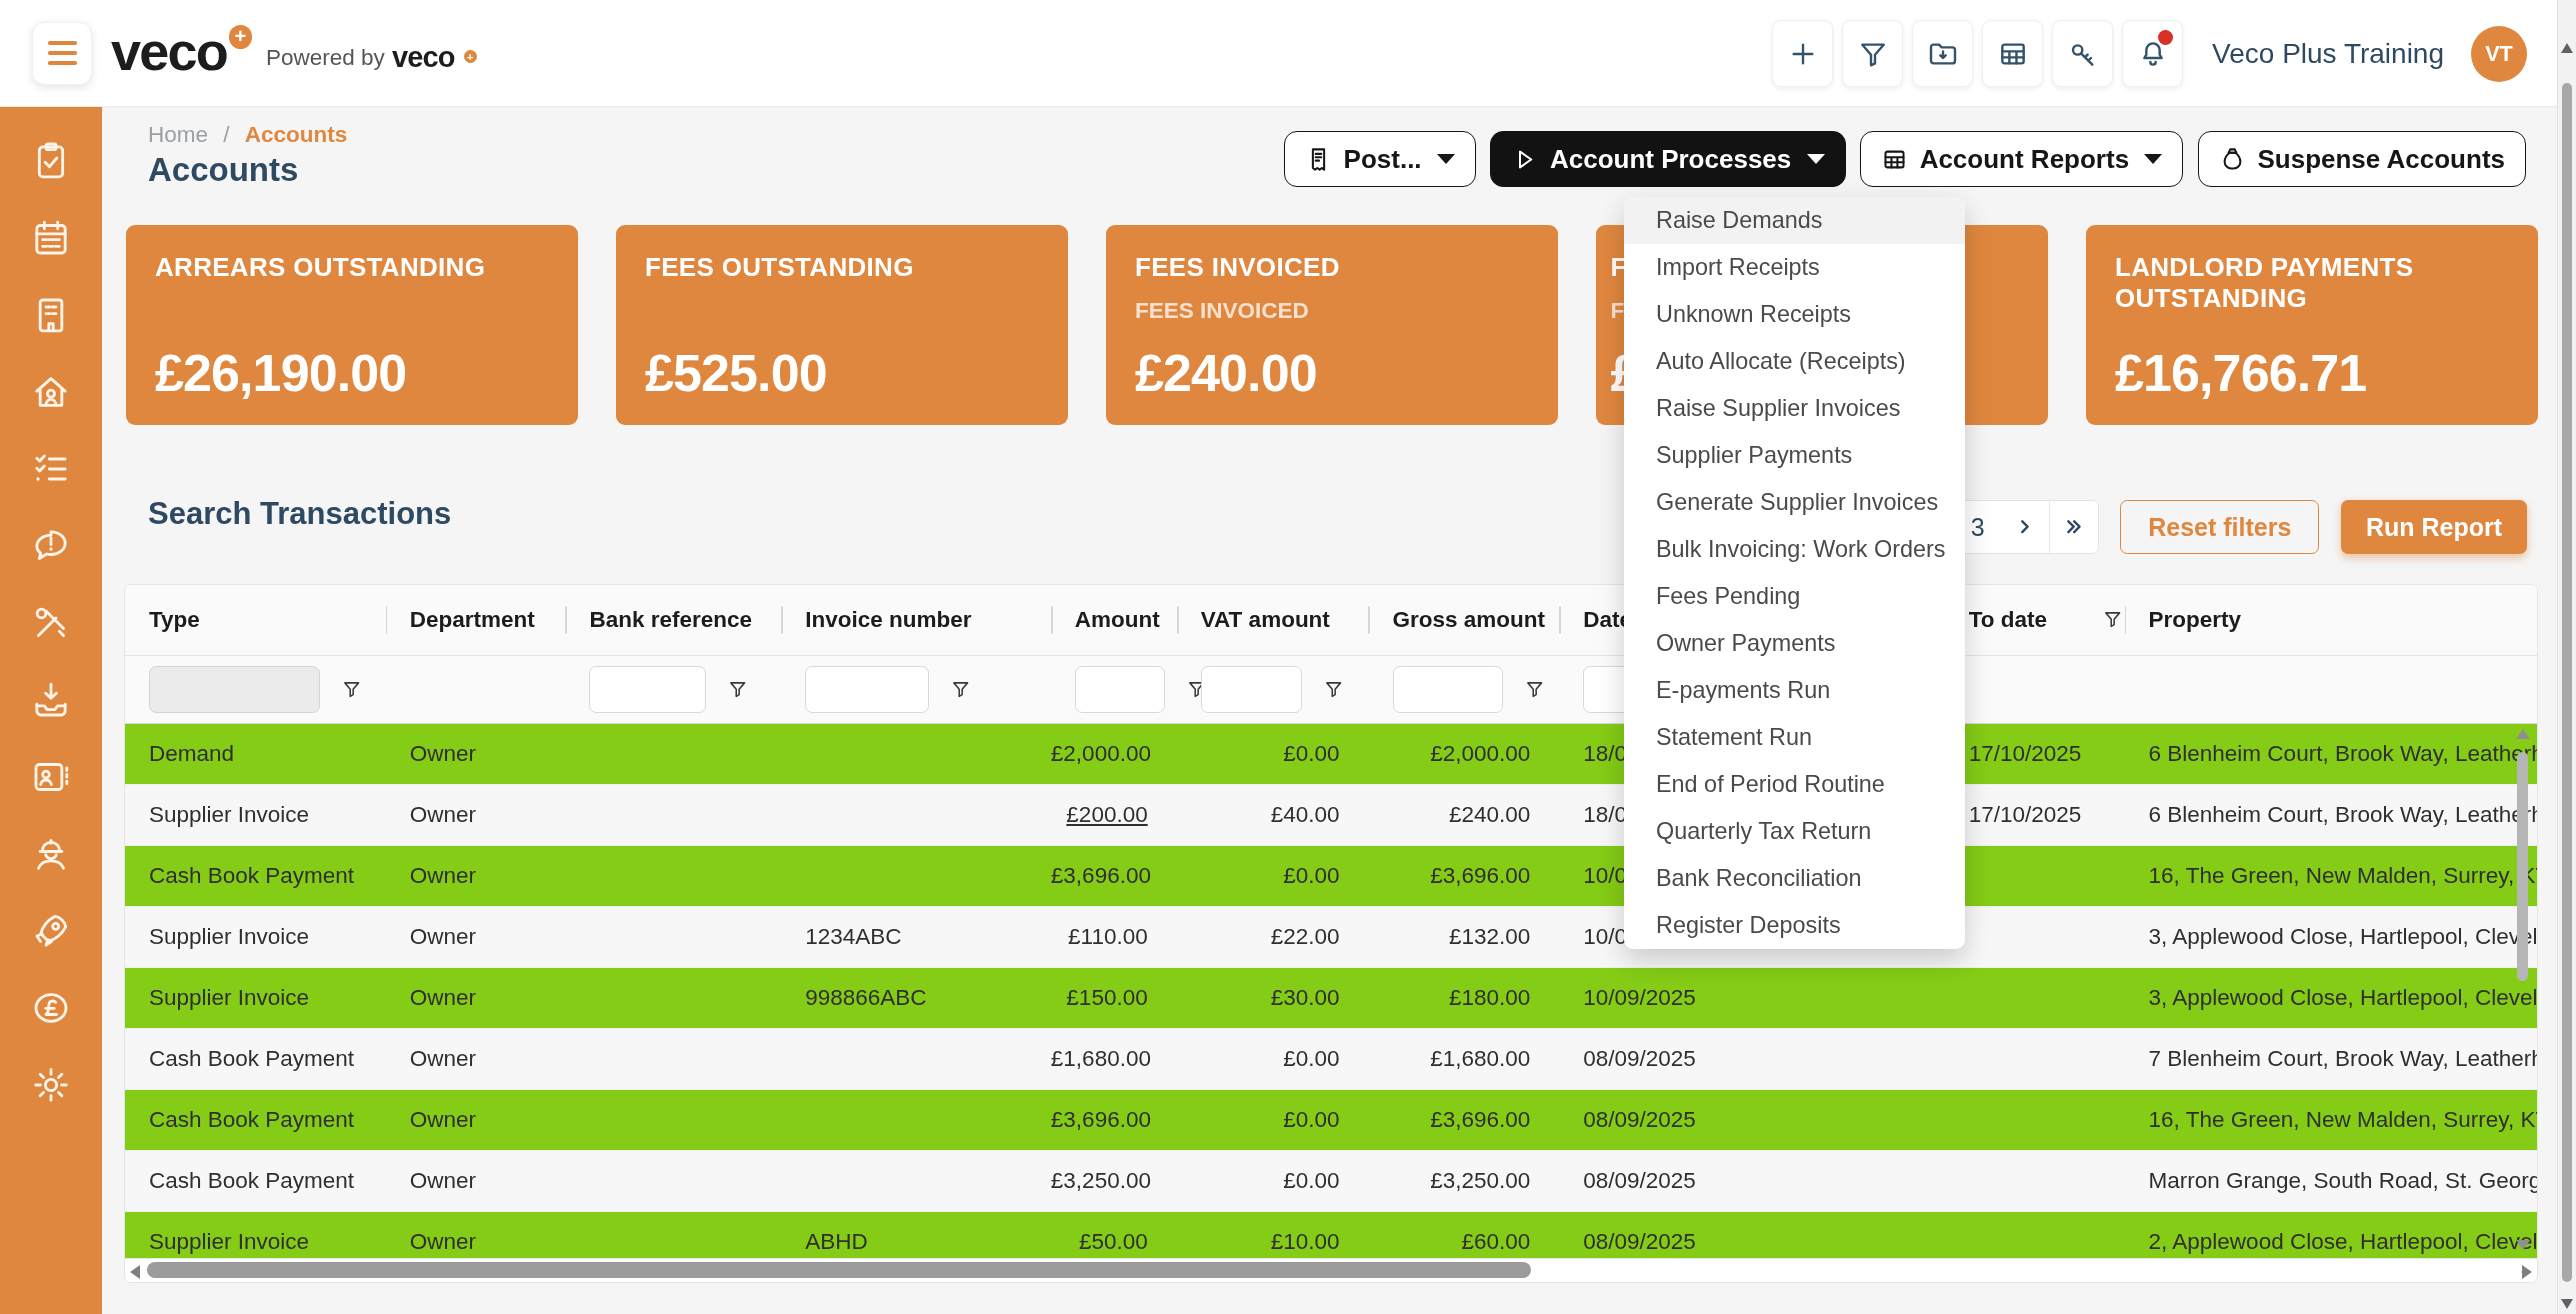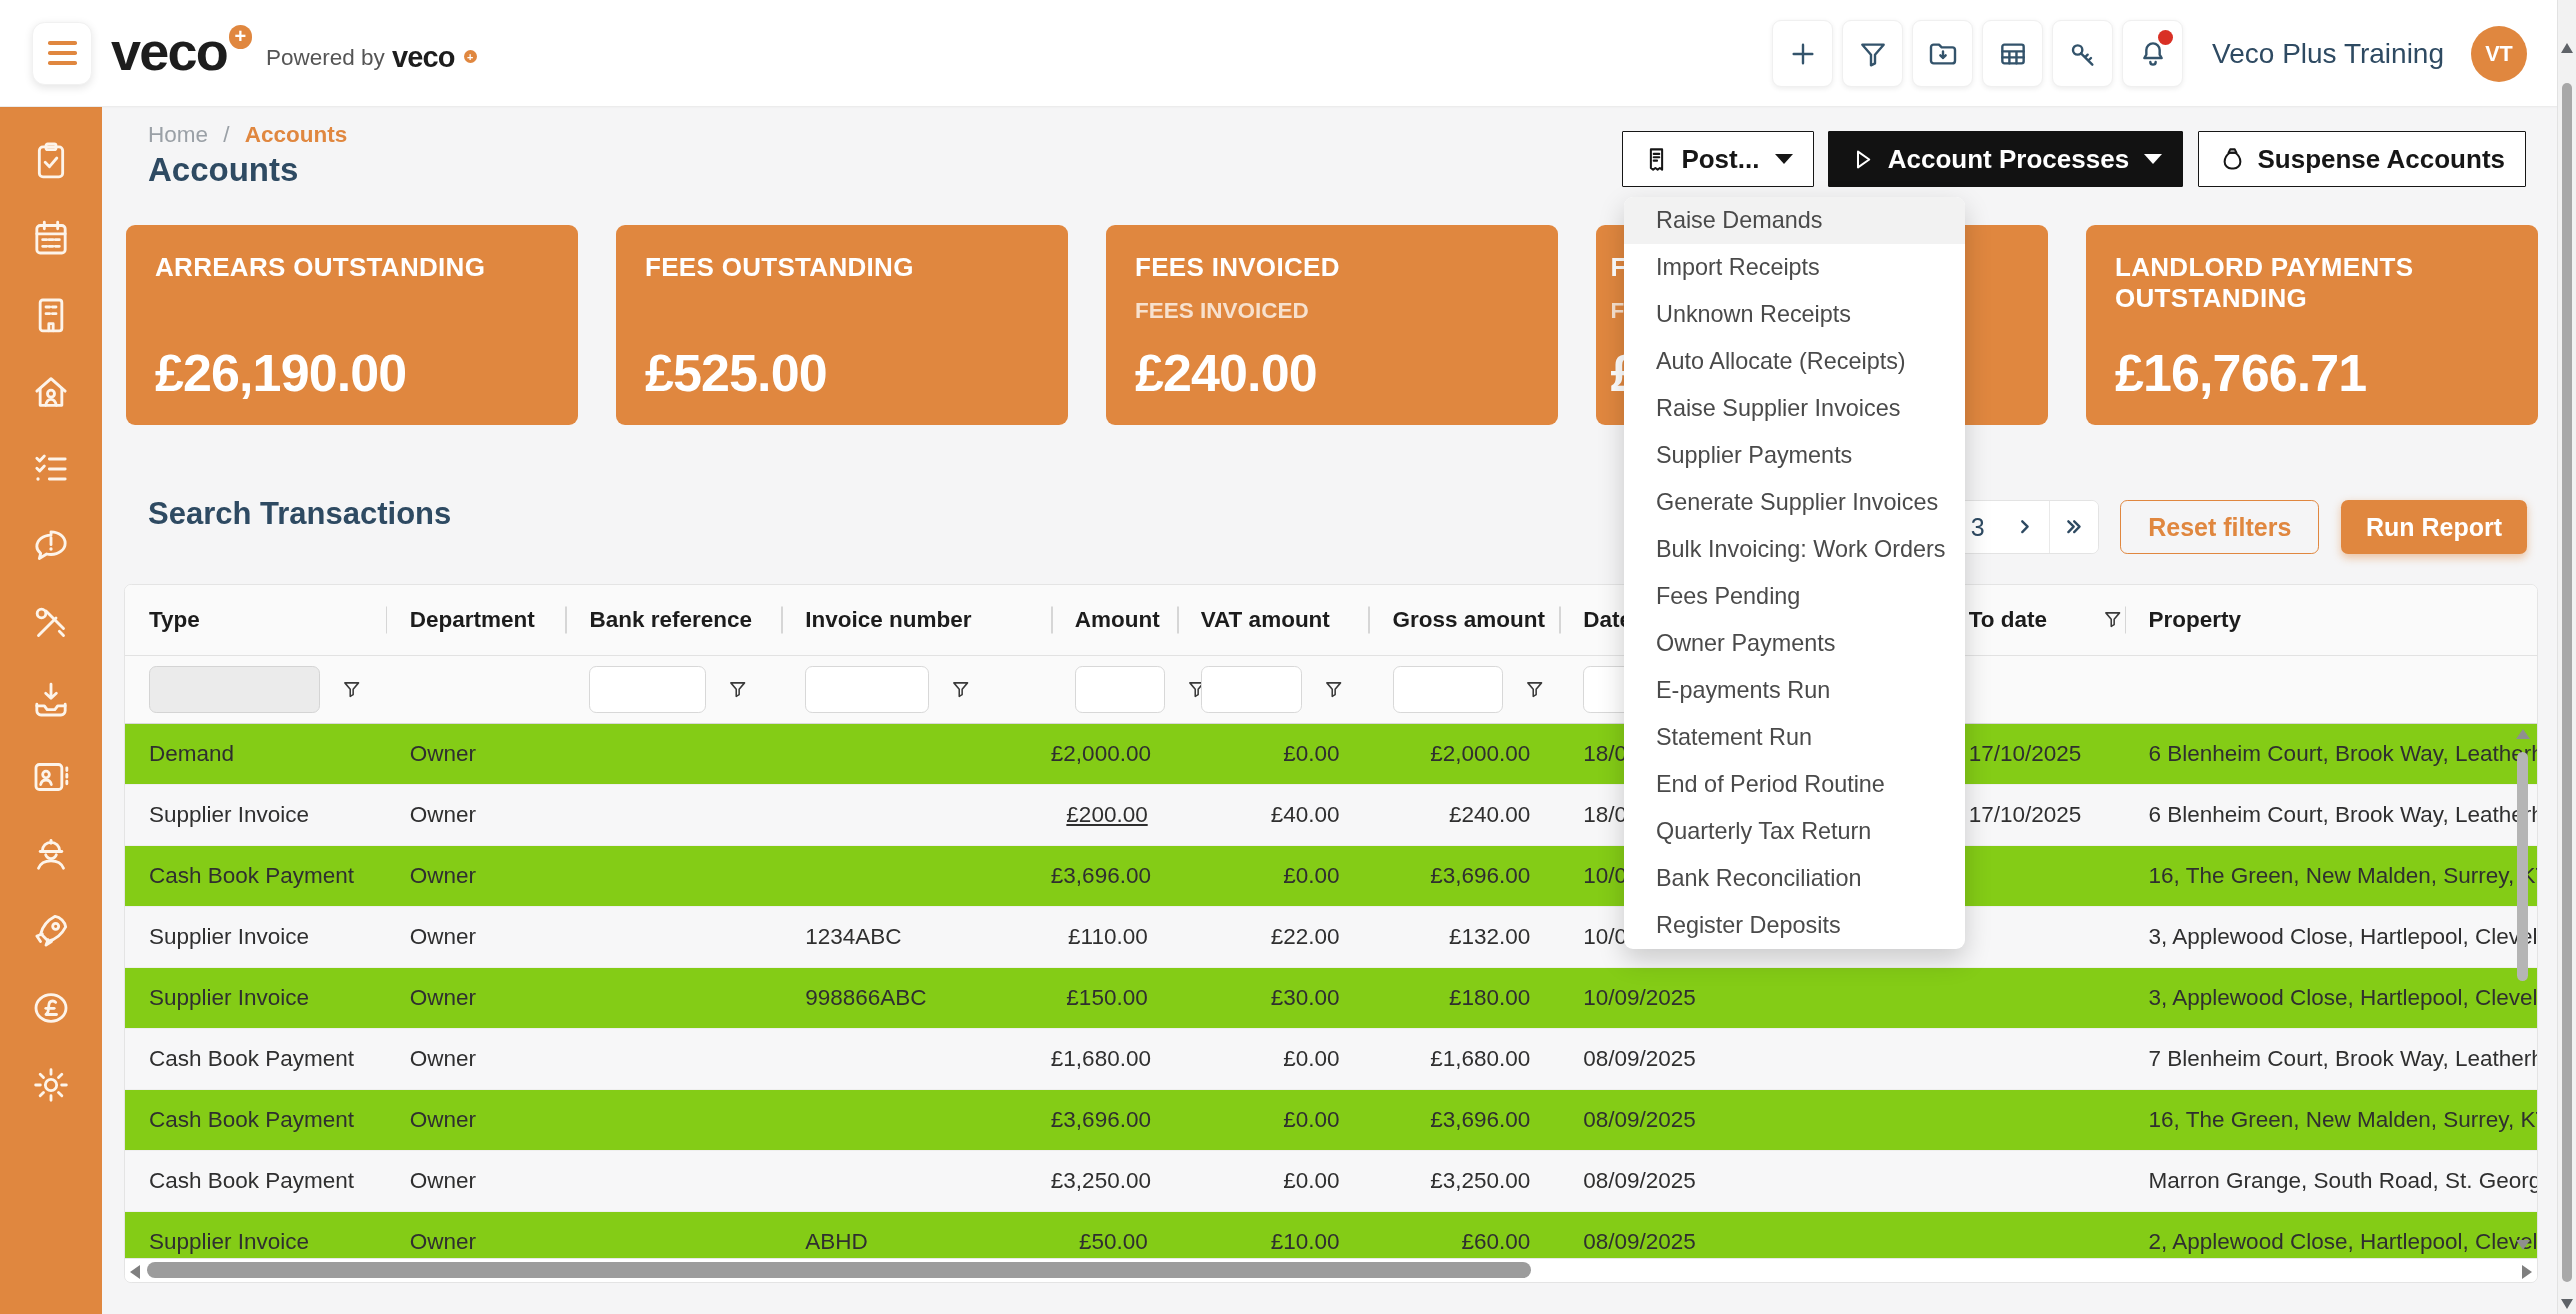--- a/index.html
+++ b/index.html
@@ -34,21 +34,21 @@
            display:flex;flex-direction:column;align-items:center;padding-top:16px;box-sizing:border-box;}
   .side-item{width:102px;height:77px;display:flex;align-items:center;justify-content:center;cursor:pointer;}
   .sicon{width:40px;height:40px;stroke:#fdf4ea;stroke-width:1.7;fill:none;stroke-linecap:round;stroke-linejoin:round;}
   
   .breadcrumb{position:absolute;left:148px;top:122px;font-size:22.5px;z-index:2;}
   .bc-home{color:#9aa0a6;cursor:pointer;}
   .bc-sep{color:#9aa0a6;margin:0 9px;}
   .bc-cur{color:#E0873F;font-weight:bold;}
   .page-title{position:absolute;left:148px;top:151px;font-size:33px;font-weight:bold;color:#2E4A62;z-index:2;}
   .actions{position:absolute;right:50px;top:131px;display:flex;gap:14.4px;z-index:2;}
-  .btn{height:56px;border-radius:1px;border:1.8px solid #161616;background:#fff;color:#161616;font-weight:bold;
+  .btn{height:56px;border-radius:13px;border:1.8px solid #161616;background:#fff;color:#161616;font-weight:bold;
        font-size:26px;display:flex;align-items:center;gap:11.7px;padding:0 20px;cursor:pointer;box-sizing:border-box;
        font-family:"Liberation Sans",sans-serif;}
   .btn.dark{background:#121212;color:#fff;border-color:#121212;}
   .bicon{width:27px;height:27px;stroke:currentColor;stroke-width:1.8;fill:none;stroke-linecap:round;stroke-linejoin:round;}
   .caret{width:0;height:0;border-left:9px solid transparent;border-right:9px solid transparent;
          border-top:10px solid currentColor;margin-left:3.6px;}
   
   .cards{position:absolute;left:126px;top:225px;display:flex;gap:38px;z-index:1;}
   .card{width:452px;height:200px;border-radius:9px;background:#E0873F;color:#fff;position:relative;
         padding:27px 29px;box-sizing:border-box;cursor:pointer;}
@@ -285,20 +285,28 @@
           <path d="M9.5 7h5M9.5 10h5M9.5 13h3"></path>
         </svg>
       <span>Post...</span>
         <span class="caret"></span>
     </button>
     <button class="btn dark">
       <svg class="bicon" viewBox="0 0 24 24">
           <path d="M8 5l10 7-10 7z"></path>
         </svg>
       <span>Account Processes</span>
+        <span class="caret"></span>
+    </button>
+    <button class="btn">
+      <svg class="bicon" viewBox="0 0 24 24">
+          <rect x="4" y="5" width="16" height="14" rx="1.5"></rect>
+          <path d="M4 10h16M4 14.5h16M9.3 10v9M14.6 10v9"></path>
+        </svg>
+      <span>Account Reports</span>
         <span class="caret"></span>
     </button>
     <button class="btn">
       <svg class="bicon" viewBox="0 0 24 24">
           <path d="M10 3h4l1.5 3h-7z"></path>
           <path d="M9.5 6h5c2.8 2 4.5 4.8 4.5 8a6 6 0 01-6 6h-2a6 6 0 01-6-6c0-3.2 1.7-6 4.5-8z"></path>
         </svg>
       <span>Suspense Accounts</span>
     </button>
   </div>

